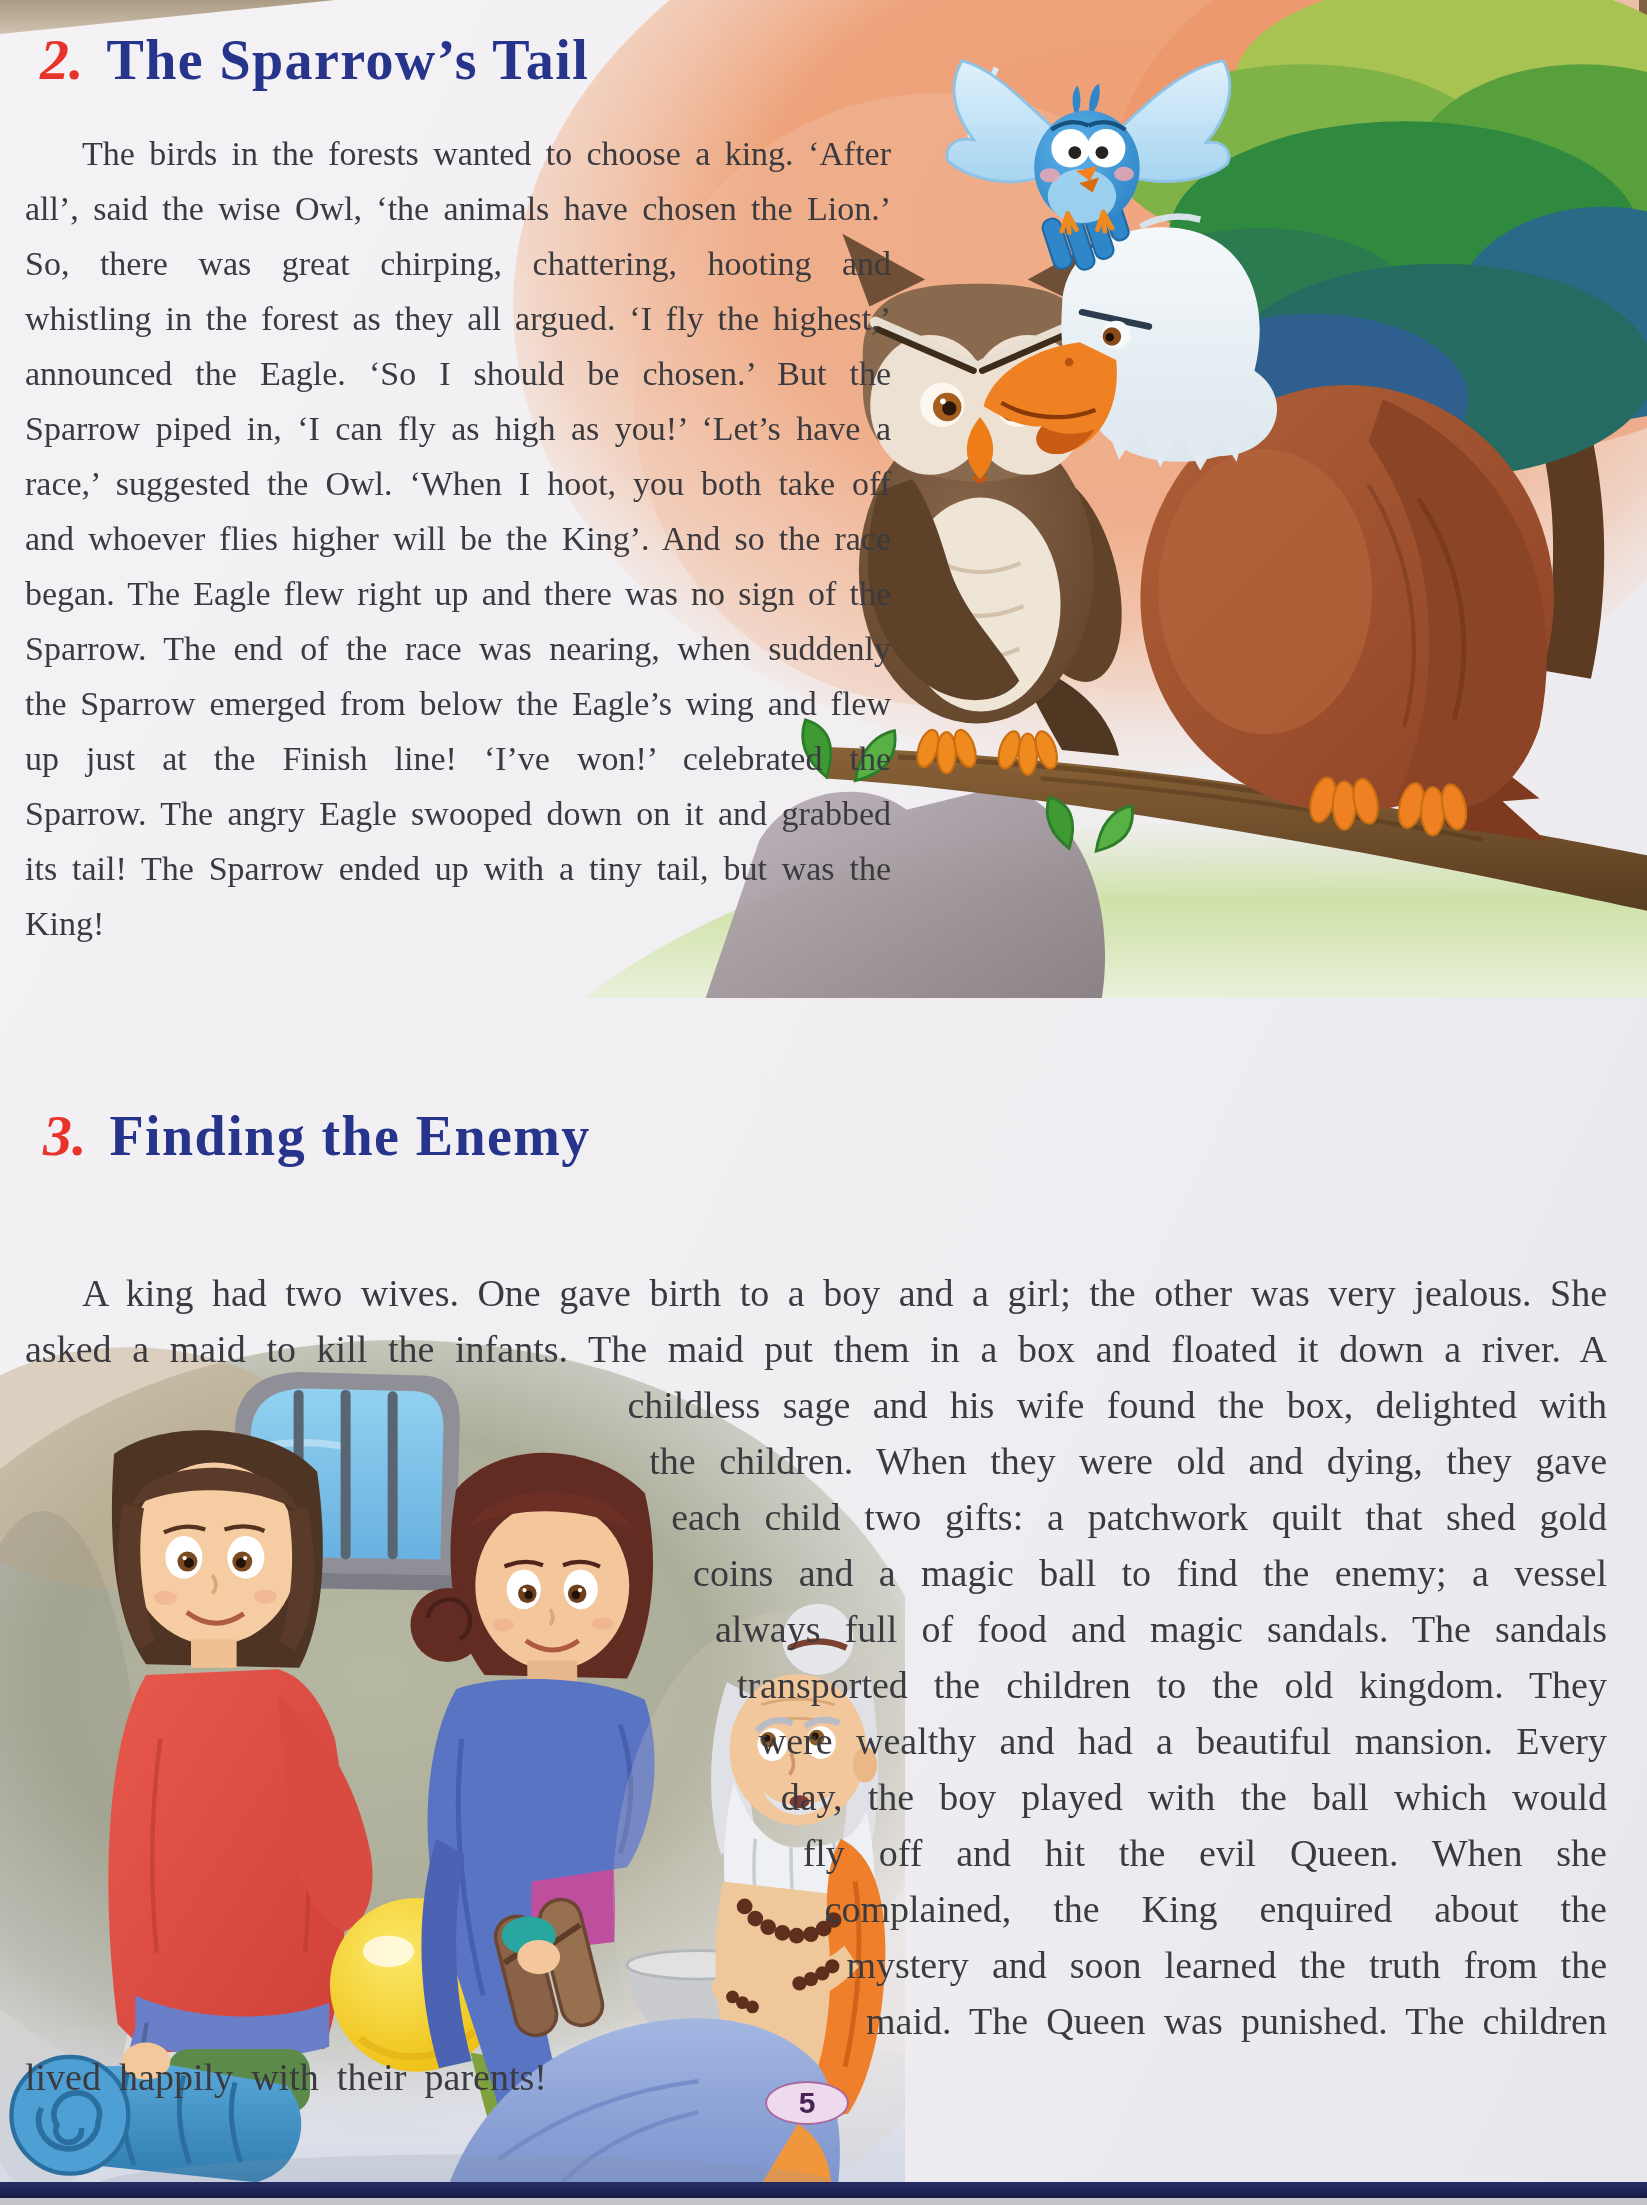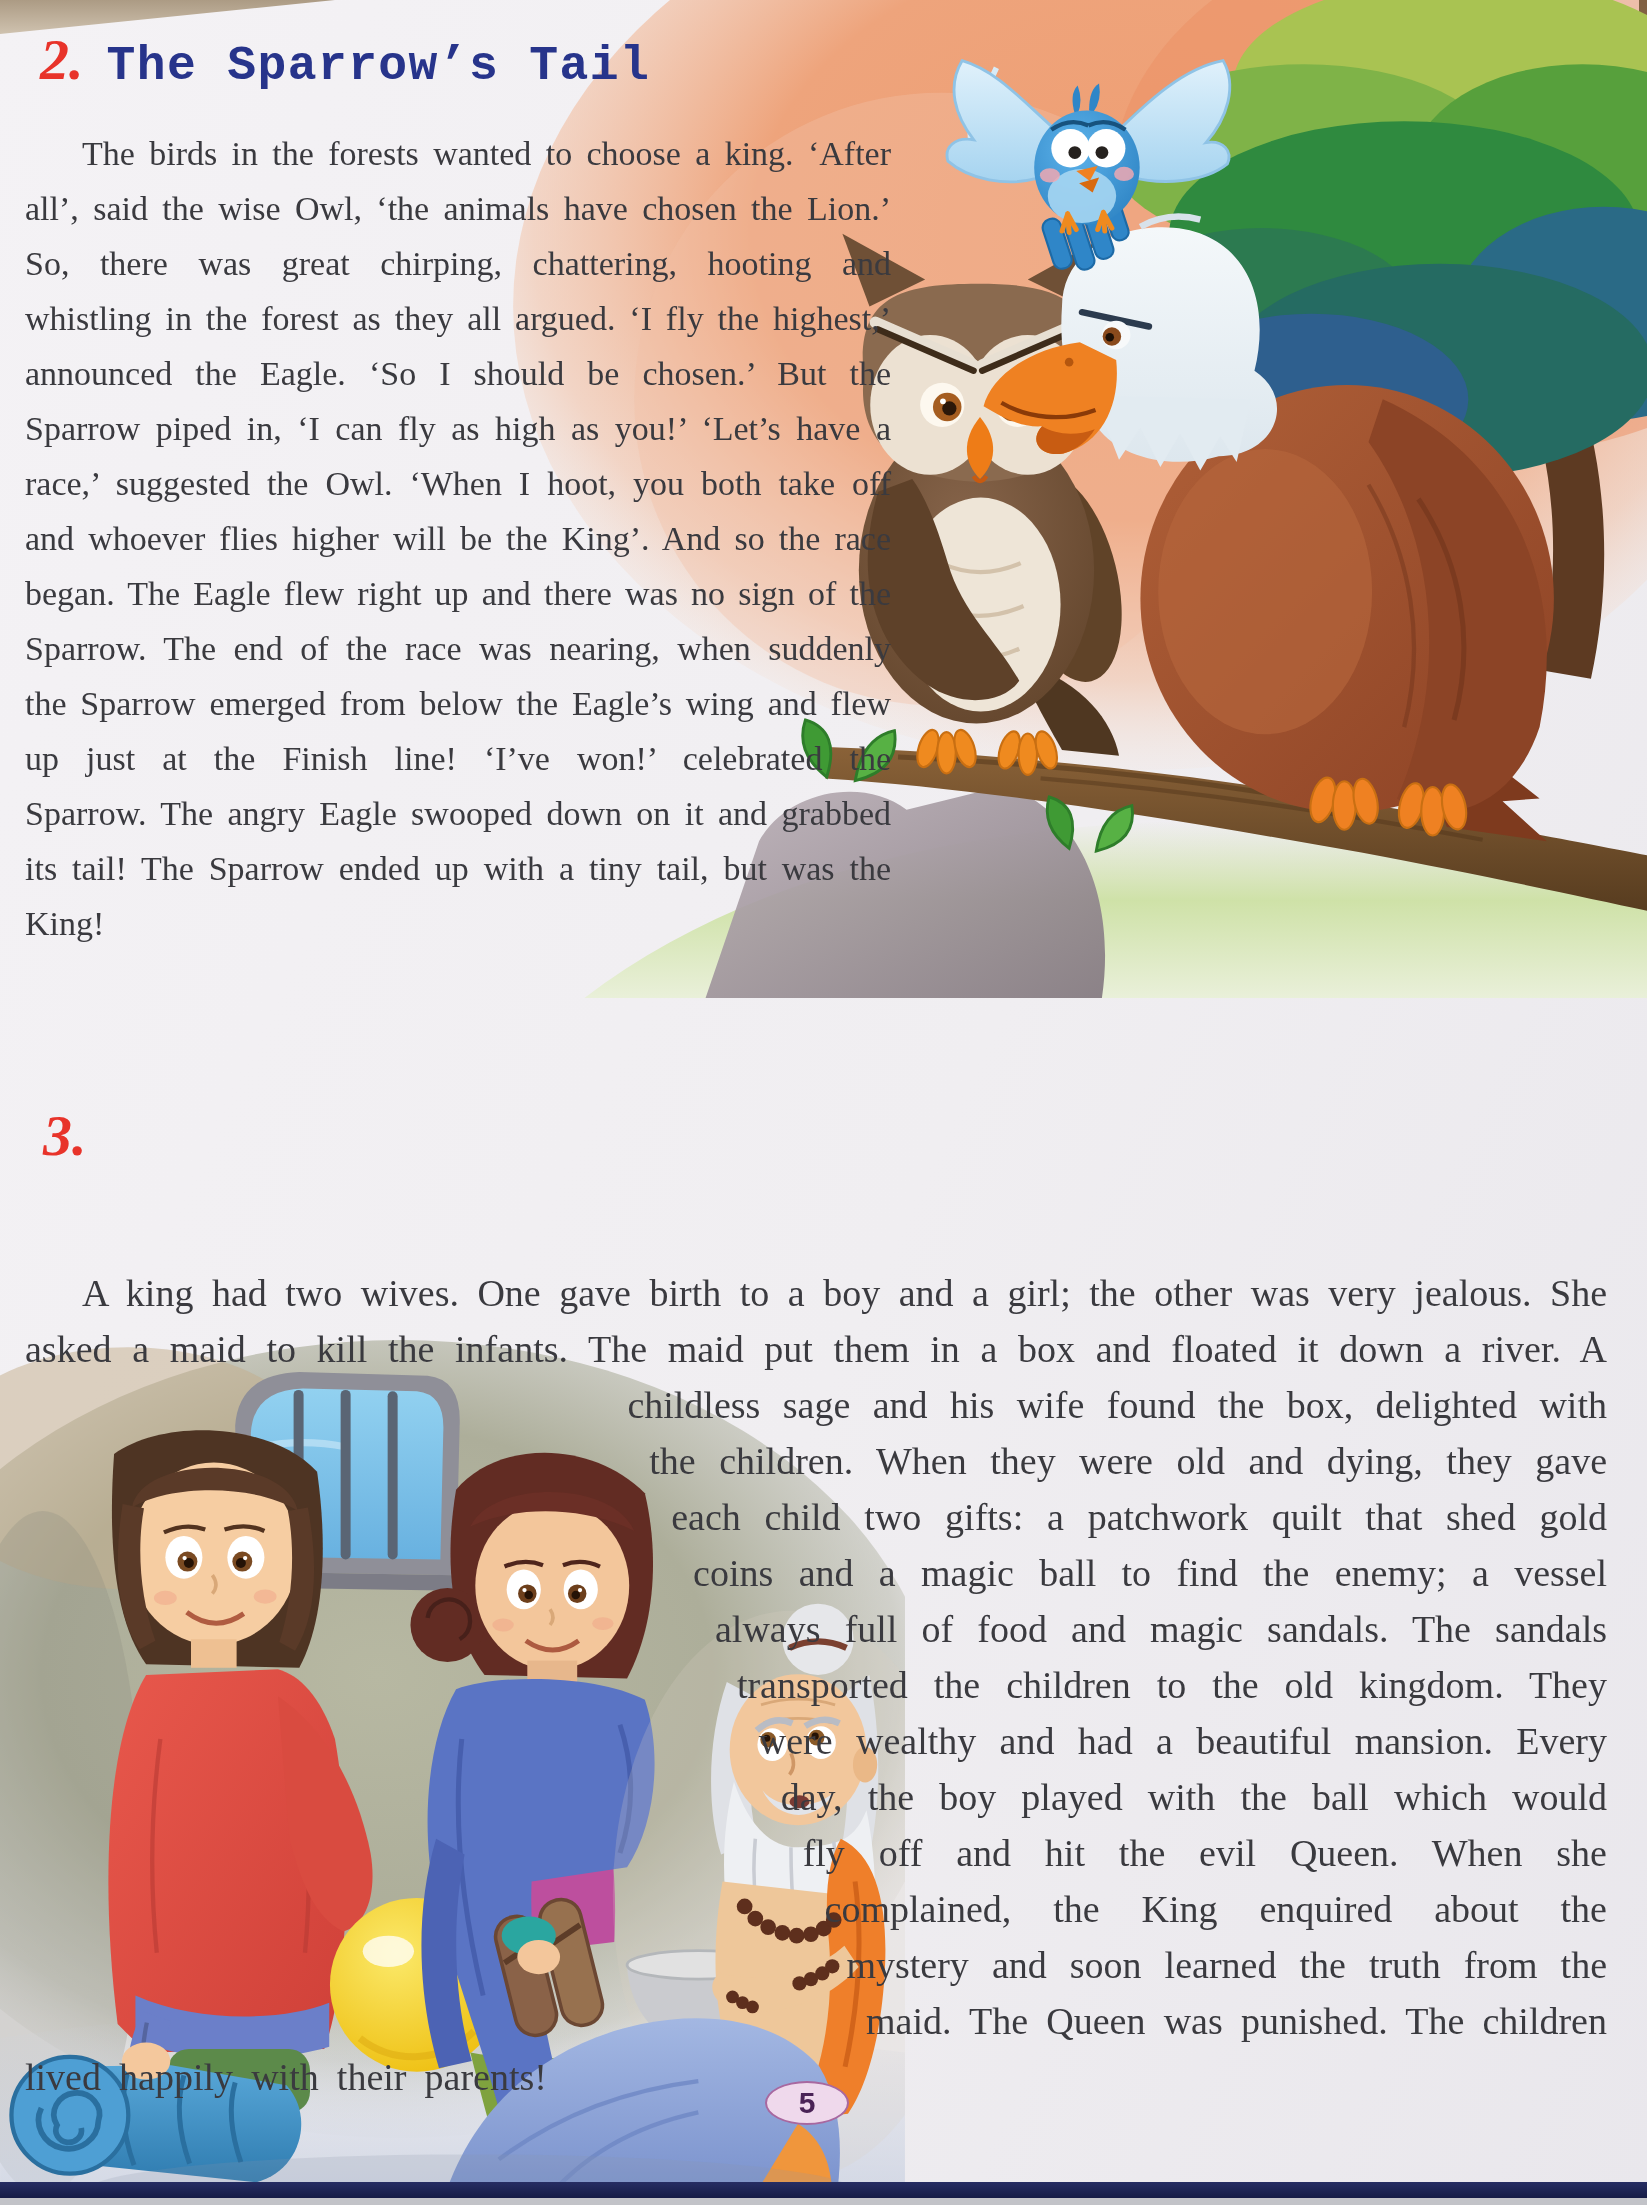--- a/index.html
+++ b/index.html
@@ -10,21 +10,21 @@
         background:linear-gradient(to bottom,#ac9b84,#cfc2af);
         clip-path:polygon(0 0,100% 0,0 100%);}
   .edge-right{position:absolute;right:0;top:0;width:8.6px;height:257px;
         background:linear-gradient(#143020,#2c5a38 55%,rgba(44,90,56,0));}
   .bottom-band{position:absolute;left:0;top:2182px;width:100%;height:15.7px;
         background:linear-gradient(#262d63,#151b45);}
   .bottom-below{position:absolute;left:0;top:2198px;width:100%;height:7.1px;background:#c2c3c8;}
 
   .h-story{position:absolute;display:flex;align-items:baseline;gap:23px;white-space:nowrap;}
   .h-num{font-style:italic;font-weight:bold;font-size:58px;color:#e8332a;}
-  .h-title{font-weight:bold;font-size:48px;color:#27348b;letter-spacing:1.4px;font-family:Liberation Mono, monospace;}
+  .h-title{font-weight:bold;font-size:56px;color:#27348b;letter-spacing:1.4px;}
   #h2{left:40px;top:26px;}
   #h3{left:43px;top:1102px;}
 
   .para{position:absolute;text-align:justify;color:#3a3a3f;text-indent:57px;}
   #p2{left:25px;top:92px;width:1582px;font-size:34px;line-height:55px;word-spacing:4.3px;}
   #p2 .spacer{float:right;width:716px;height:878px;
      shape-outside:polygon(0 0,716px 0,716px 878px,153px 878px,153px 823px,0 823px);}
   #p3{left:25px;top:1227px;width:1582px;font-size:38px;line-height:56px;word-spacing:8.6px;}
   #p3 .spacer{float:left;width:862px;height:778px;
      shape-outside:polygon(0 167px,602px 167px,841px 778px,0 778px);}
@@ -430,20 +430,21 @@
   <div class="txt">
     <div class="h-story" id="h2">
       <span class="h-num">2.</span>
       <span class="h-title">The Sparrow’s Tail</span>
     </div>
 
     <p class="para" id="p2"><span class="spacer"></span><span>The birds in the forests wanted to choose a king. ‘After all’, said the wise Owl, ‘the animals have chosen the Lion.’ So, there was great chirping, chattering, hooting and whistling in the forest as they all argued. ‘I fly the highest,’ announced the Eagle. ‘So I should be chosen.’ But the Sparrow piped in, ‘I can fly as high as you!’ ‘Let’s have a race,’ suggested the Owl. ‘When I hoot, you both take off and whoever flies higher will be the King’. And so the race began. The Eagle flew right up and there was no sign of the Sparrow. The end of the race was nearing, when suddenly the Sparrow emerged from below the Eagle’s wing and flew up just at the Finish line! ‘I’ve won!’ celebrated the Sparrow. The angry Eagle swooped down on it and grabbed its tail! The Sparrow ended up with a tiny tail, but was the King!</span></p>
 
     <div class="h-story" id="h3">
       <span class="h-num">3.</span>
+      <span class="h-title">Finding the Enemy</span>
     </div>
 
     <p class="para" id="p3"><span class="spacer"></span><span>A king had two wives. One gave birth to a boy and a girl; the other was very jealous. She asked a maid to kill the infants. The maid put them in a box and floated it down a river. A childless sage and his wife found the box, delighted with the children. When they were old and dying, they gave each child two gifts: a patchwork quilt that shed gold coins and a magic ball to find the enemy; a vessel always full of food and magic sandals. The sandals transported the children to the old kingdom. They were wealthy and had a beautiful mansion. Every day, the boy played with the ball which would fly off and hit the evil Queen. When she complained, the King enquired about the mystery and soon learned the truth from the maid. The Queen was punished. The children lived happily with their parents!</span></p>
   </div>
 
   <div class="badge">
     <span>5</span>
   </div>
 
   <div class="bottom-band"></div>

